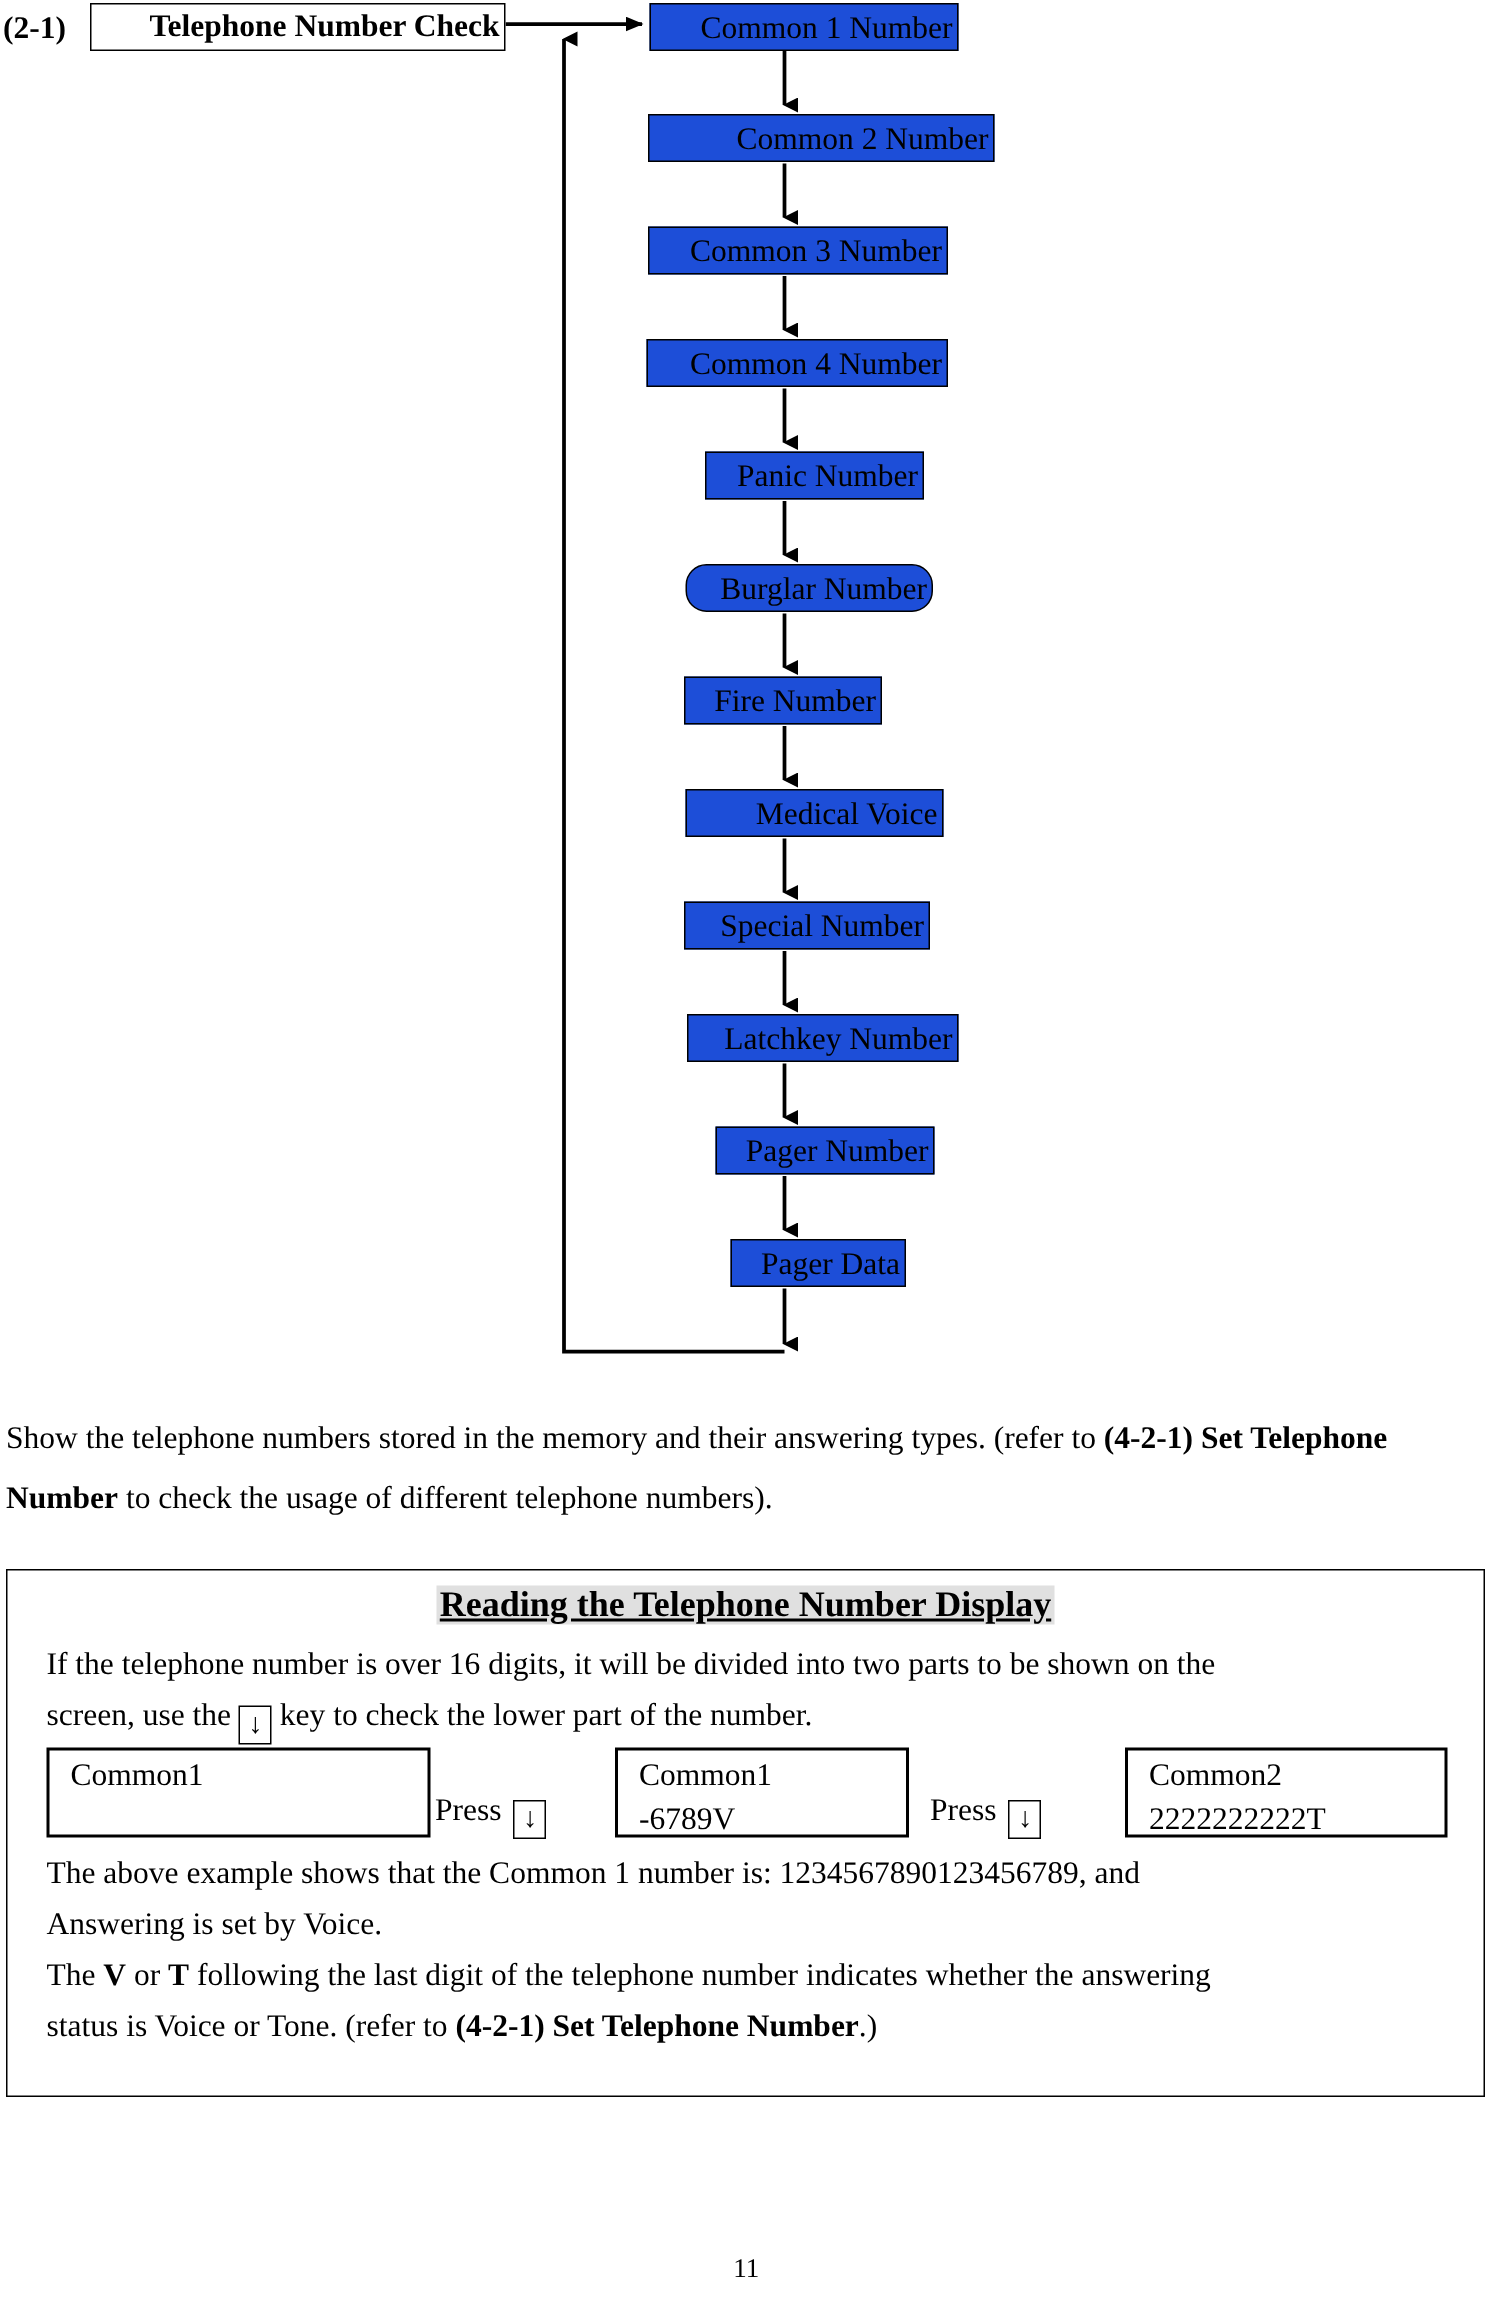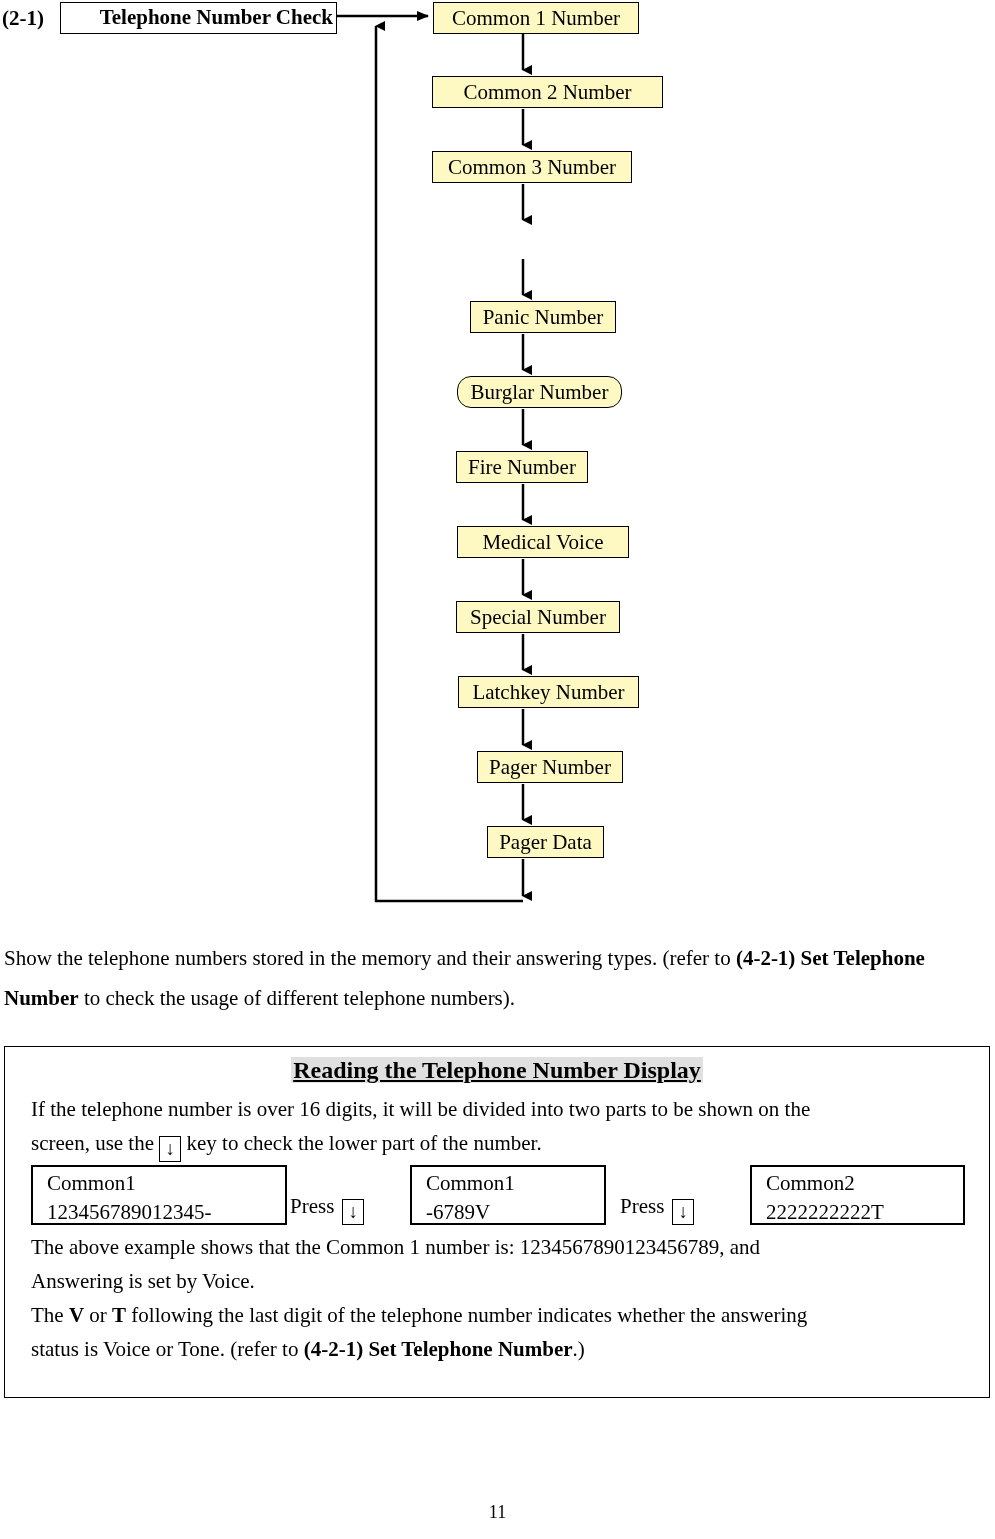--- a/index.html
+++ b/index.html
@@ -53,23 +53,23 @@
   }
 
   .node {
     position: absolute;
     border: 1px solid #000;
     font-size: 21px;
     line-height: 30px;
     height: 32px;
     padding: 0 3px;
     white-space: nowrap;
-    background: #fef9c3;
-    box-sizing: border-box;
-    text-align: center;
+    background: #1d4ed8;
+    box-sizing: border-box;
+    text-align: right;
   }
 
   
   #intro-paragraph {
     position: absolute;
     left: 4px;
     top: 938px;
     width: 984px;
     font-size: 21px;
     line-height: 40px;
@@ -194,20 +194,21 @@
     <path d="M 523 901 L 376 901 L 376 26" fill="none" stroke="#000" stroke-width="2.5" marker-end="url(#arrowup)"></path>
   </svg>
 
   <div class="section-label" style="left:2px; top:4px;">(2-1)</div>
 
   <div class="title-box" style="left:60px; top:2px; width:277px; height:32px;text-align:right;">Telephone Number Check</div>
 
   <div class="node" style="left: 433px; top: 2px; width: 206px;">Common 1 Number</div>
   <div class="node" style="left: 432px; top: 76px; width: 231px;">Common 2 Number</div>
   <div class="node" style="left: 432px; top: 151px; width: 200px;">Common 3 Number</div>
+  <div class="node" style="left: 431px; top: 226px; width: 201px;">Common 4 Number</div>
   <div class="node" style="left: 470px; top: 301px; width: 146px;">Panic Number</div>
   <div class="node" style="left: 457px; top: 376px; width: 165px; border-radius: 14px;">Burglar Number</div>
   <div class="node" style="left: 456px; top: 451px; width: 132px;">Fire Number</div>
   <div class="node" style="left: 457px; top: 526px; width: 172px;">Medical Voice</div>
   <div class="node" style="left: 456px; top: 601px; width: 164px;">Special Number</div>
   <div class="node" style="left: 458px; top: 676px; width: 181px;">Latchkey Number</div>
   <div class="node" style="left: 477px; top: 751px; width: 146px;">Pager Number</div>
   <div class="node" style="left: 487px; top: 826px; width: 117px;">Pager Data</div>
 </div>
 
@@ -220,21 +221,20 @@
   <div class="callout-text" style="margin-top:8px;"><span>If the telephone number is over 16 digits, it will be divided into two parts to be shown on the</span></div>
 
   <div class="callout-text"><span>screen, use the</span>
     <span class="keycap">↓</span>
     <span>key to check the lower part of the number.</span></div>
 
   <div id="lcd-row">
 
     <div class="lcd" style="left: 26px; width: 256px;">
       <div>Common1</div>
-      <div>123456789012345-</div>
     </div>
 
     <div class="press" style="left: 285px;"><span>Press</span><span class="keycap">↓</span></div>
 
     <div class="lcd" style="left: 405px; width: 196px;">
       <div>Common1</div>
       <div>-6789V</div>
     </div>
 
     <div class="press" style="left: 615px;"><span>Press</span><span class="keycap">↓</span></div>

